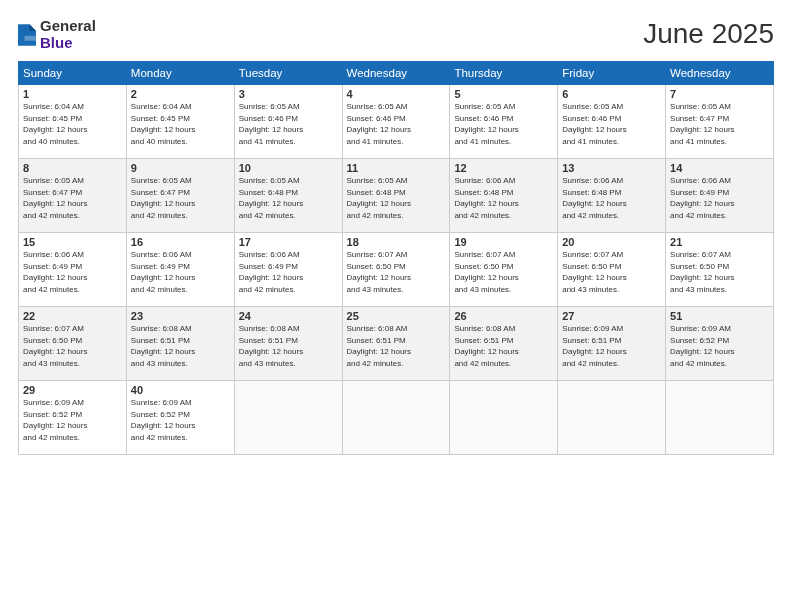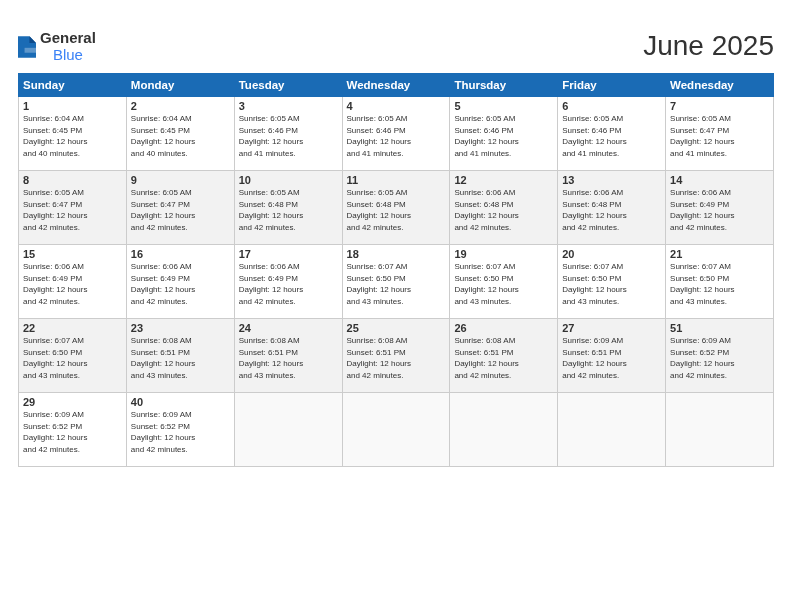--- a/index.html
+++ b/index.html
@@ -6,21 +6,21 @@
     body {
       font-family: Arial, sans-serif;
       background: #fff;
       width: 792px;
       height: 612px;
       overflow: hidden;
     }
     .page {
       width: 792px;
       height: 492px;
-      padding: 30px 18px 10px 18px;
+      padding: 18px 18px 10px 18px;
       background: #fff;
     }
     .header {
       display: flex;
       justify-content: space-between;
       align-items: flex-start;
       margin-bottom: 10px;
     }
     .logo {
       display: flex;
@@ -31,23 +31,22 @@
       flex-direction: column;
       line-height: 1.1;
     }
     .logo-general {
       font-size: 15px;
       font-weight: bold;
       color: #333;
     }
     .logo-blue {
       font-size: 15px;
-      font-weight: normal;
-      color: #3b82f6;
-      text-align: center;
+      font-weight: bold;
+      color: #4c1d95;
     }
     .logo-icon {
       width: 18px;
       height: 22px;
       margin-right: 4px;
       position: relative;
     }
     .title-block {
       text-align: right;
     }
@@ -62,21 +61,21 @@
     }
     table {
       width: 100%;
       border-collapse: collapse;
       table-layout: fixed;
     }
     thead tr th {
       background: #1a6bb5;
       color: #fff;
       font-size: 11.5px;
-      font-weight: bold;
+      font-weight: normal;
       padding: 5px 4px;
       border: 1px solid #1a6bb5;
       text-align: left;
       margin-left: 36px;
     }
     tbody tr td {
       border: 1px solid #ccc;
       vertical-align: top;
       padding: 3px 4px;
       font-size: 8.5px;

